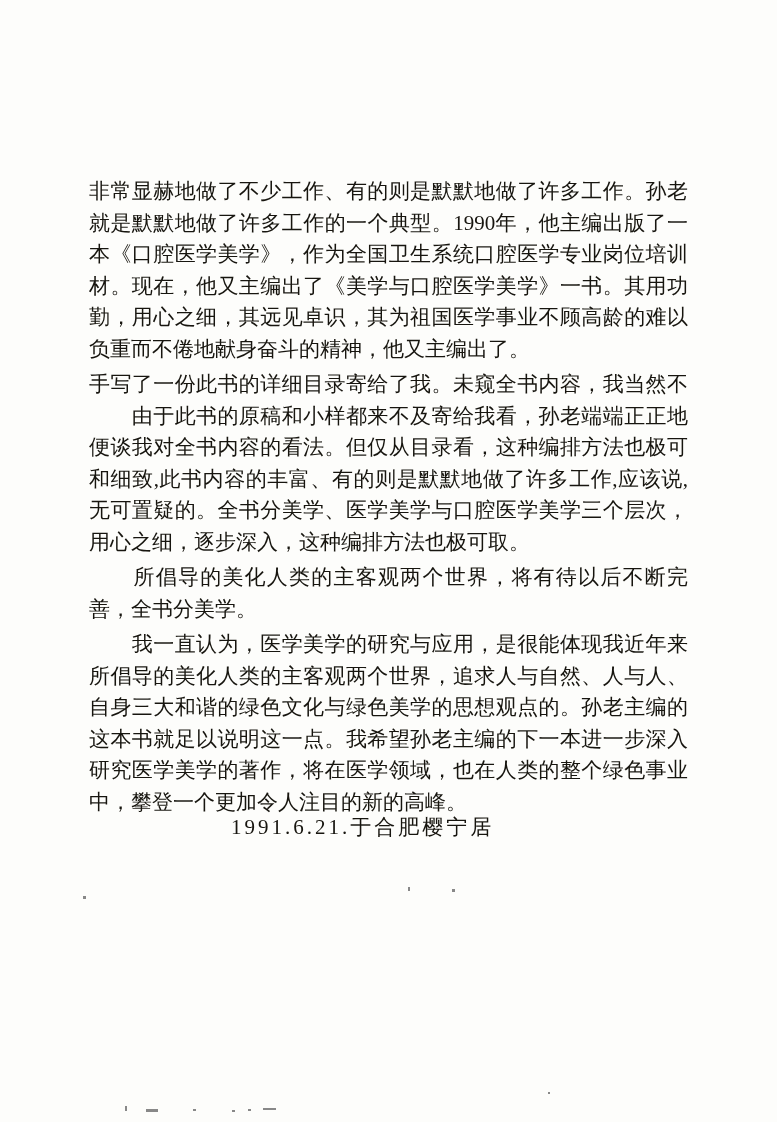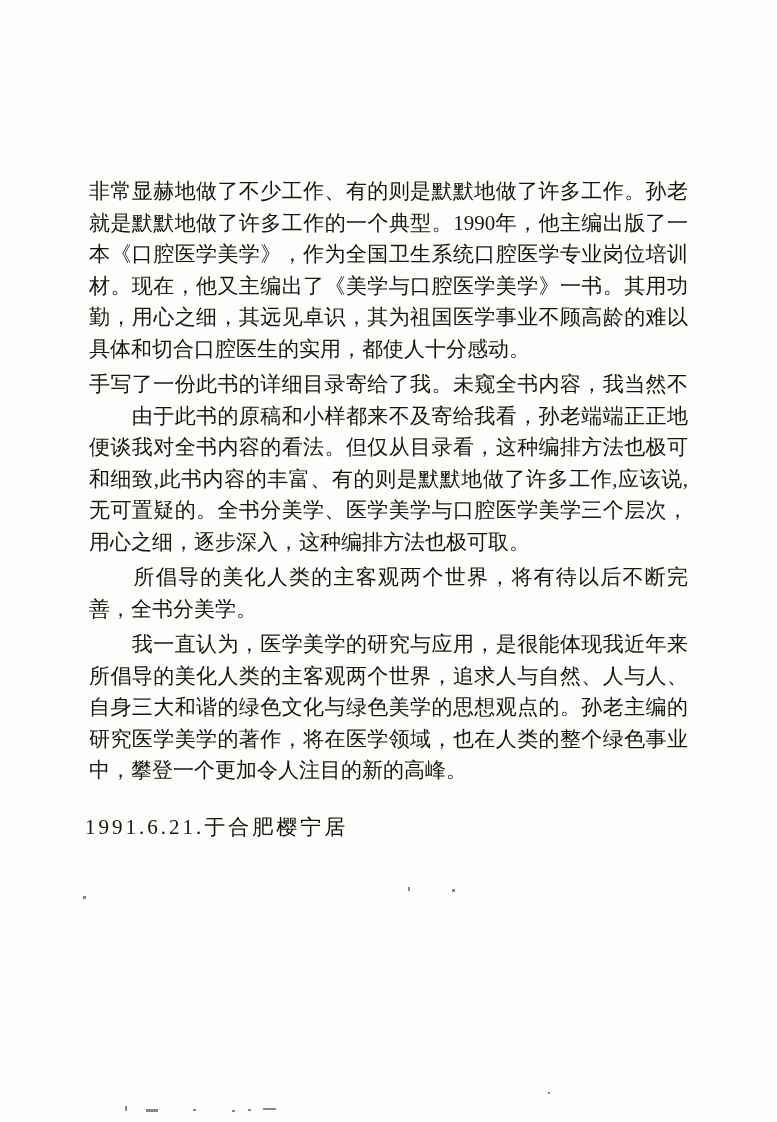--- a/index.html
+++ b/index.html
@@ -44,21 +44,21 @@
   .line.para-end {
     text-align-last: left;
   }
   .signature {
     position: absolute;
     left: 85px;
     top: 812px;
     width: 607px;
     box-sizing: border-box;
     padding-right: 52px;
-    text-align: left;
+    text-align: center;
     color: #17150f;
     font-size: 21px;
     letter-spacing: 3px;
     line-height: 31.5px;
   }
   
   .noise {
     position: absolute;
     background: #4a4a4a;
     opacity: 0.65;
@@ -80,41 +80,42 @@
 <div class="page">
 
   <div class="text-block">
 
     <div class="para">
       <p class="line">非常显赫地做了不少工作、有的则是默默地做了许多工作。孙老</p>
       <p class="line">就是默默地做了许多工作的一个典型。1990年，他主编出版了一</p>
       <p class="line">本《口腔医学美学》，作为全国卫生系统口腔医学专业岗位培训教</p>
       <p class="line">材。现在，他又主编出了《美学与口腔医学美学》一书。其用功之</p>
       <p class="line">勤，用心之细，其远见卓识，其为祖国医学事业不顾高龄的难以</p>
-      <p class="line para-end">具体和切合口腔医生的实用，都使人十分感动。</p>
+      <p class="line para-end">负重而不倦地献身奋斗的精神，他又主编出了。</p>
     </div>
 
     <div class="para">
       <p class="line">手写了一份此书的详细目录寄给了我。未窥全书内容，我当然不</p>
       <p class="line">　　由于此书的原稿和小样都来不及寄给我看，孙老端端正正地</p>
       <p class="line">便谈我对全书内容的看法。但仅从目录看，这种编排方法也极可取</p>
       <p class="line">和细致,此书内容的丰富、有的则是默默地做了许多工作,应该说,是</p>
       <p class="line">无可置疑的。全书分美学、医学美学与口腔医学美学三个层次，</p>
       <p class="line para-end">用心之细，逐步深入，这种编排方法也极可取。</p>
     </div>
 
     <div class="para">
       <p class="line">　　所倡导的美化人类的主客观两个世界，将有待以后不断完</p>
       <p class="line para-end">善，全书分美学。</p>
     </div>
 
     <div class="para">
       <p class="line">　　我一直认为，医学美学的研究与应用，是很能体现我近年来</p>
       <p class="line">所倡导的美化人类的主客观两个世界，追求人与自然、人与人、人</p>
       <p class="line">自身三大和谐的绿色文化与绿色美学的思想观点的。孙老主编的</p>
+      <p class="line">这本书就足以说明这一点。我希望孙老主编的下一本进一步深入</p>
       <p class="line">研究医学美学的著作，将在医学领域，也在人类的整个绿色事业</p>
       <p class="line para-end">中，攀登一个更加令人注目的新的高峰。</p>
     </div>
 
   </div>
 
   <div class="signature">1991.6.21.于合肥樱宁居</div>
 
   <div class="noise n1"></div>
   <div class="noise n2"></div>

